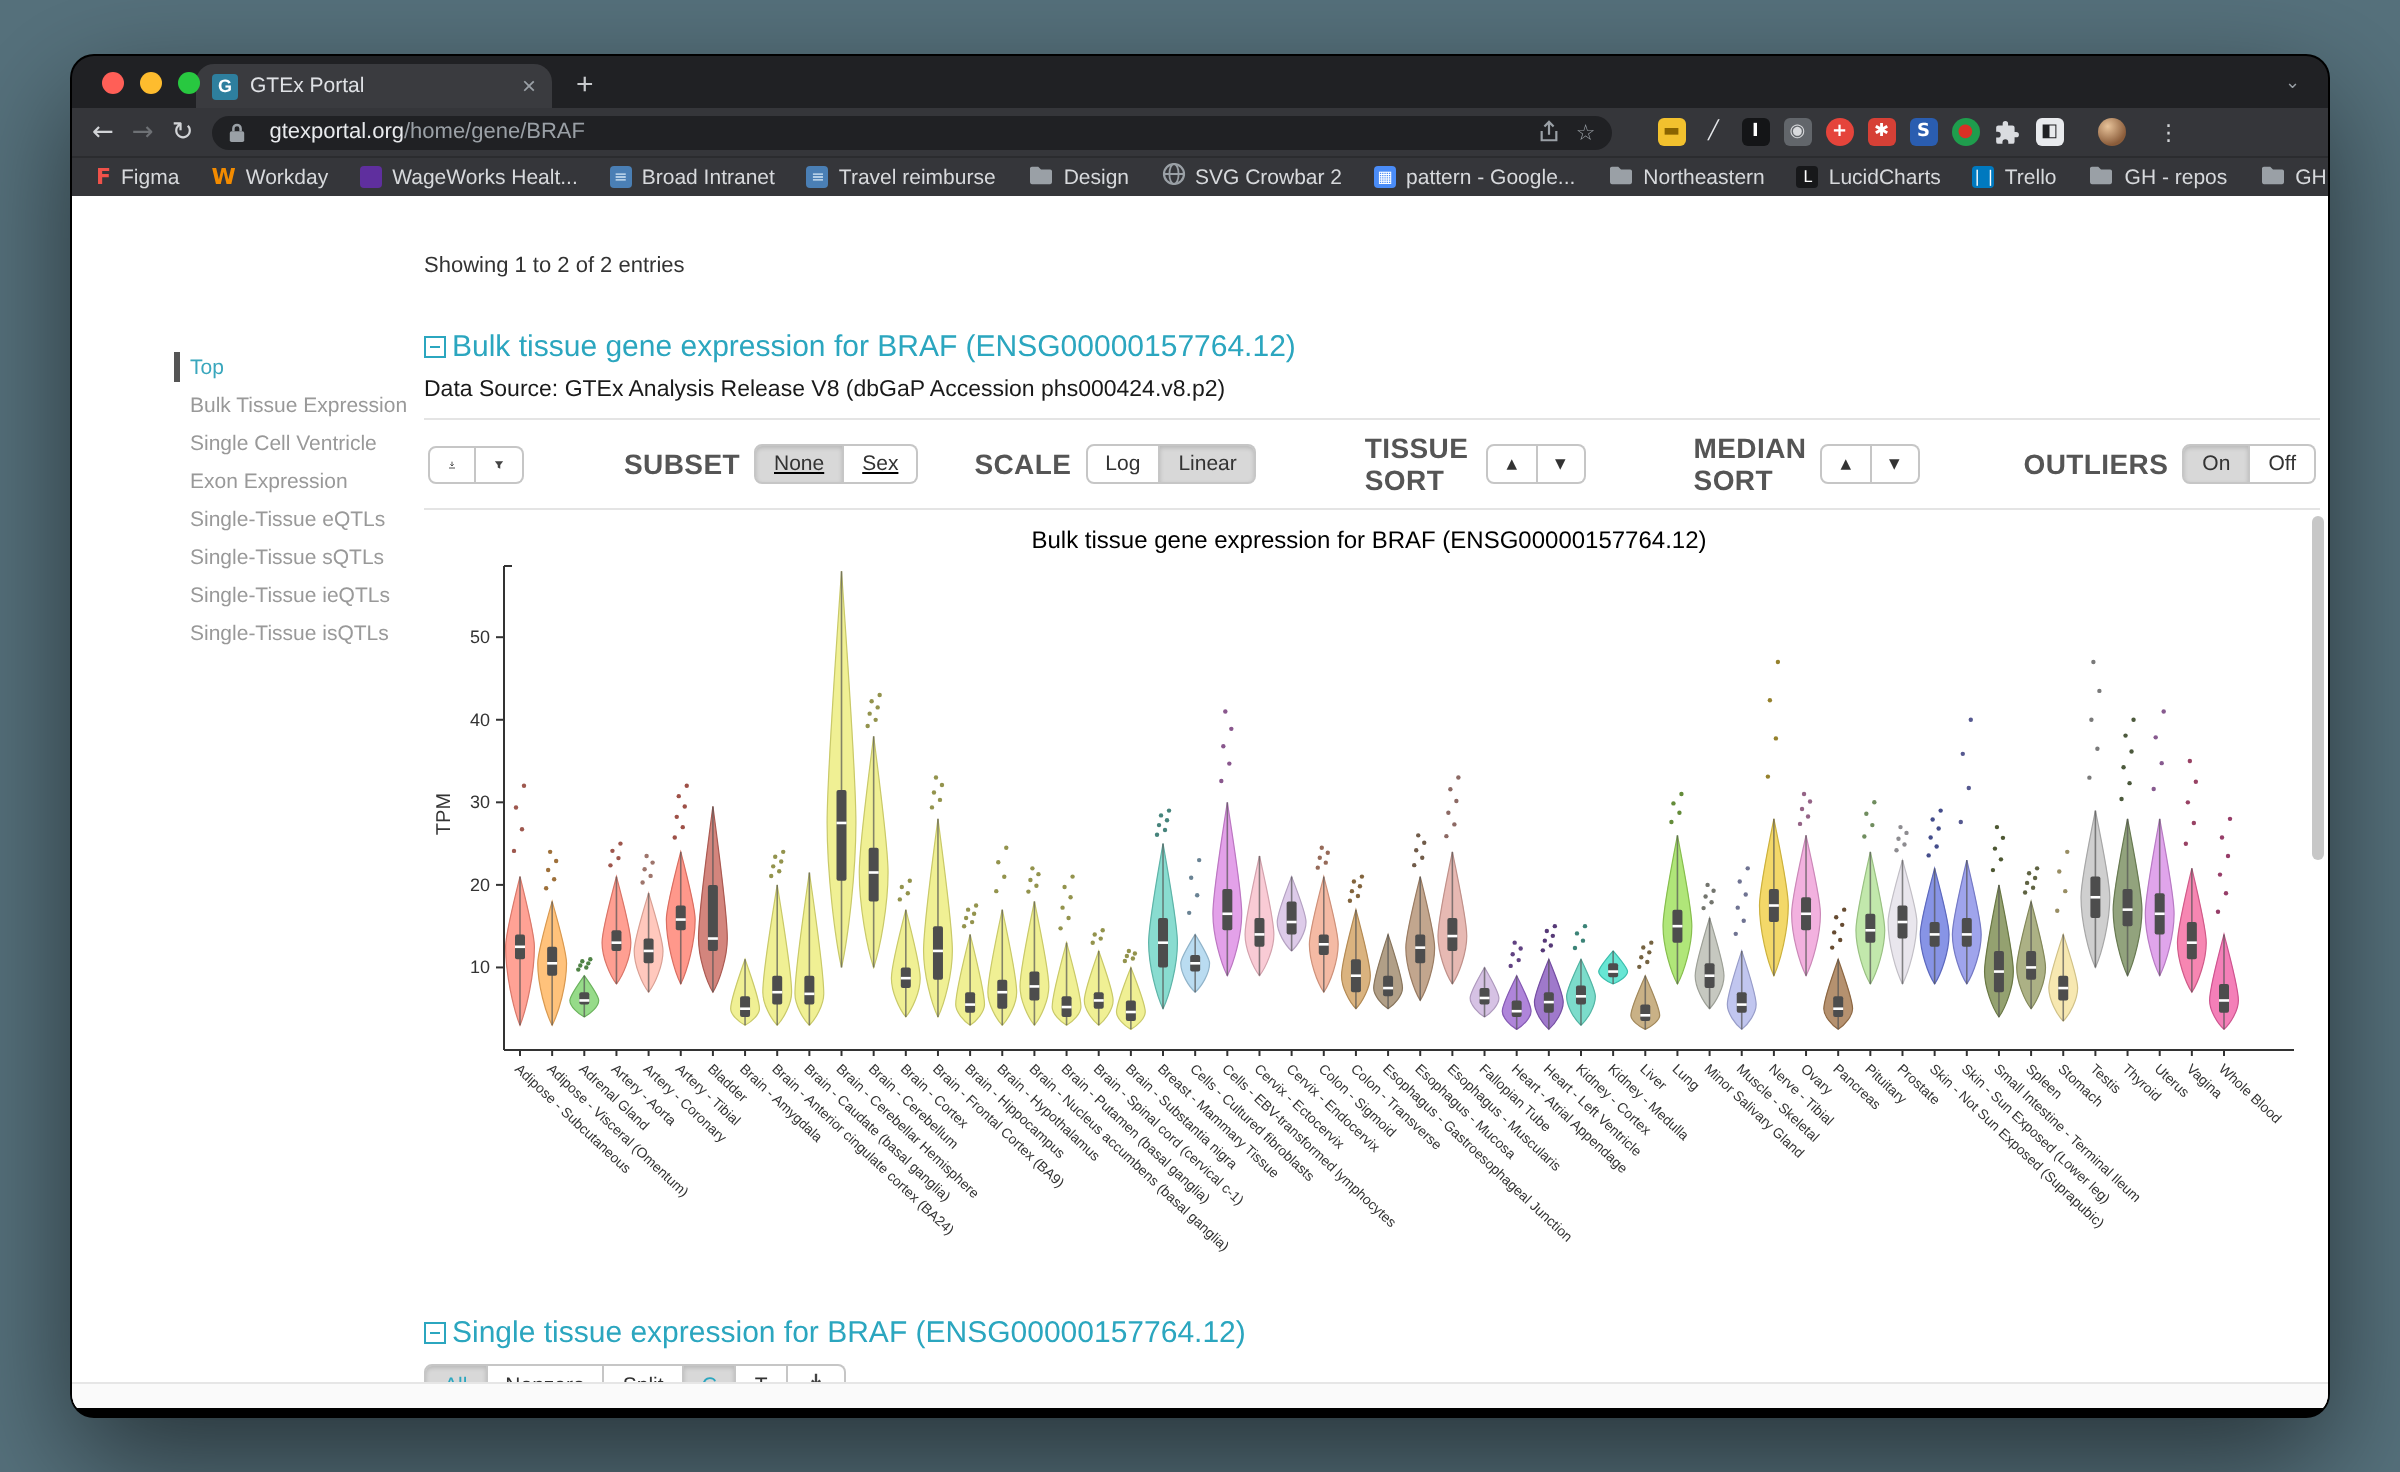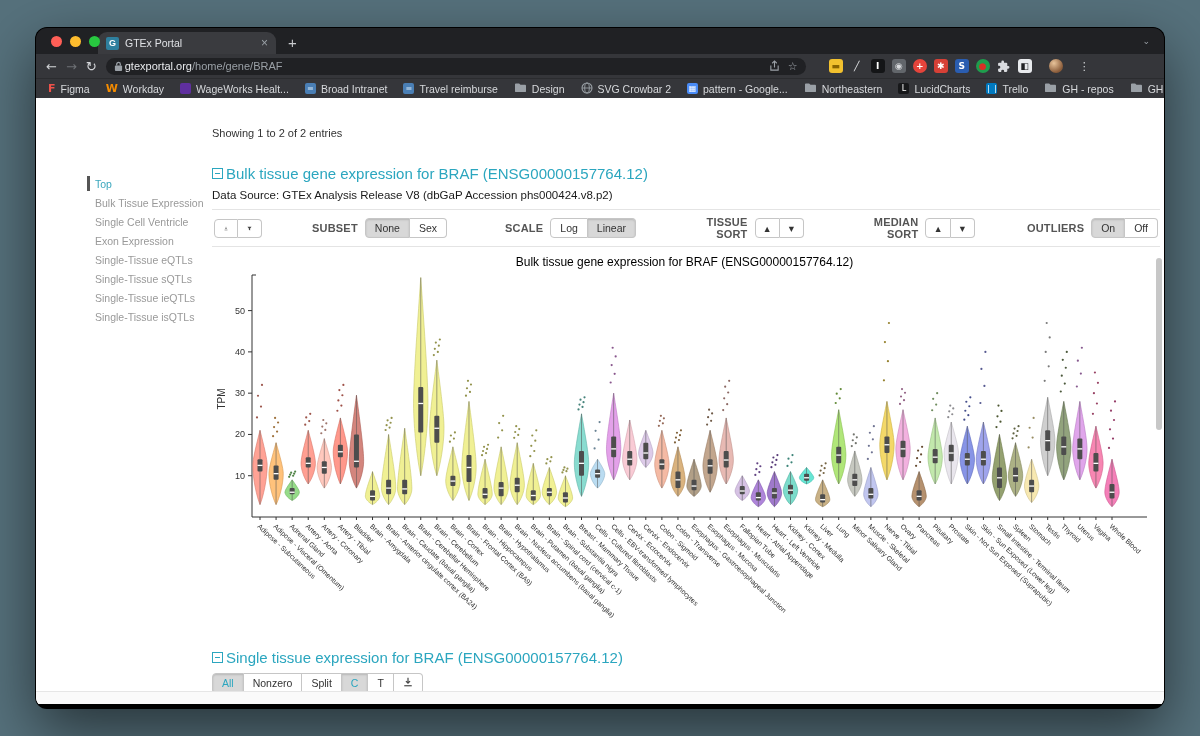--- a/index.html
+++ b/index.html
@@ -17,21 +17,21 @@
   .favicon { width:13px; height:13px; border-radius:2px; background:#2e7f9e; color:#fff; font-size:9px;
              font-weight:bold; display:flex; align-items:center; justify-content:center; }
   .tab-title { color:#dfe1e5; font-size:10.5px; flex:1; white-space:nowrap; overflow:hidden; }
   .tab-close { color:#9aa0a6; font-size:12px; line-height:1; }
   .newtab { color:#c8cacd; font-size:15px; margin-left:12px; padding-bottom:3px; }
   .tab-chevron { position:absolute; right:14px; top:8px; color:#9aa0a6; font-size:9px; }
   .navbar { height:24px; background:#35363a; display:flex; align-items:center; padding:0 10px; gap:9px; }
   .nav-glyph { color:#d2d4d7; font-size:13px; font-family:"DejaVu Sans",sans-serif; line-height:1; }
   .nav-glyph.dim { color:#6e7175; }
   .omnibox { flex:1; max-width:700px; height:17px; background:#202124; border-radius:9px;
-             display:flex; align-items:center; padding:0 8px; gap:2px; }
+             display:flex; align-items:center; padding:0 8px; gap:12px; }
   .url { font-size:11px; white-space:nowrap; overflow:hidden; flex:1; }
   .url .d { color:#e8eaed; } .url .p { color:#9aa0a6; }
   .omni-right { display:flex; gap:8px; align-items:center; }
   .ext-row { display:flex; gap:7px; align-items:center; margin-left:14px; }
   .ext { width:14px; height:14px; border-radius:3px; display:flex; align-items:center; justify-content:center;
          font-size:9px; font-weight:bold; font-family:"DejaVu Sans",sans-serif; }
   .avatar { width:14px; height:14px; border-radius:50%; background:radial-gradient(circle at 35% 30%,#e8c39a,#8a5c3a 70%); margin-left:8px; }
   .kebab { color:#d2d4d7; font-size:11px; margin-left:7px; font-family:"DejaVu Sans",sans-serif; }
   .bookmarks { height:20px; background:#35363a; border-top:1px solid #2b2c2f; display:flex; align-items:center;
                padding:0 12px; gap:16px; overflow:hidden; }
@@ -51,21 +51,21 @@
   .pagination { display:flex; gap:4px; }
   .pg-btn { font-size:10.5px; color:#c4cedb; background:#f6f9fc; border-radius:3px; padding:4px 9px; }
   h2.sec { font-size:15px; font-weight:400; color:#2ba6bf; margin:14px 0 7px; display:flex; align-items:center; gap:1px; }
   .collapse { width:11px; height:11px; border:1px solid #2ba6bf; position:relative; display:inline-block; margin-right:2px; }
   .collapse::after { content:""; position:absolute; left:2px; right:2px; top:4px; border-top:1px solid #2ba6bf; }
   .ds { font-size:11.5px; color:#1a1a1a; margin-bottom:4px; display:flex; align-items:center; gap:4px; }
   .info-i { width:11px; height:11px; border-radius:50%; background:#111; color:#fff; font-size:8px;
             font-family:"DejaVu Serif",serif; font-style:italic; display:inline-flex; align-items:center; justify-content:center; }
   .toolbar { border-top:1px solid #e4e4e4; border-bottom:1px solid #e4e4e4; margin-top:8px; padding:6px 2px;
              display:flex; align-items:center; }
-  .tb-label { font-size:11px; font-weight:bold; color:#555; letter-spacing:.2px; margin-right:7px;text-align:right; }
+  .tb-label { font-size:14px; font-weight:bold; color:#555; letter-spacing:.2px; margin-right:7px; }
   .seg { display:inline-flex; }
   .seg-btn { font-size:10.5px; color:#333; background:#fff; border:1px solid #c6c6c6; padding:3px 9px;
              border-left-width:0; line-height:1.2; }
   .seg-btn:first-child { border-left-width:1px; border-radius:4px 0 0 4px; }
   .seg-btn:last-child { border-radius:0 4px 4px 0; }
   .seg-btn.on { background:#d8d8d8; box-shadow:inset 0 1px 2px rgba(0,0,0,.15); }
   .seg-btn.teal { color:#2ba6bf; }
   .icon-btn { width:24px; display:flex; align-items:center; justify-content:center; }
   .chart-title { text-align:center; font-size:12px; color:#000; margin:8px 0 0; width:945px; }
   .vscroll { position:absolute; right:2px; top:160px; width:6px; height:172px; background:#c7c7c7; border-radius:3px; }
@@ -233,21 +233,21 @@
                 <path d="M1.5 10.5 h9" stroke="#444" stroke-width="1.4"></path>
               </svg>
             </button>
             <button class="seg-btn icon-btn">
               <svg width="11" height="11" viewBox="0 0 12 12">
                 <path d="M1 1.5 h10 L7.5 6 v4.5 l-3 -1.5 V6 Z" fill="#444"></path>
               </svg>
             </button>
           </span>
           <span class="tb-label" style="margin-left:12px;">SUBSET</span>
-          <span class="seg" id="seg-subset" style="margin-right:58px;">
+          <span class="seg" id="seg-subset" style="margin-right:28px;text-decoration:underline;">
               <button class="seg-btn on">None</button>
               <button class="seg-btn">Sex</button>
             </span>
           <span class="tb-label">SCALE</span>
           <span class="seg" id="seg-scale" style="margin-right:54px;">
               <button class="seg-btn">Log</button>
               <button class="seg-btn on">Linear</button>
             </span>
           <span class="tb-label">TISSUE SORT</span>
           <span class="seg" style="margin-right:54px;">

